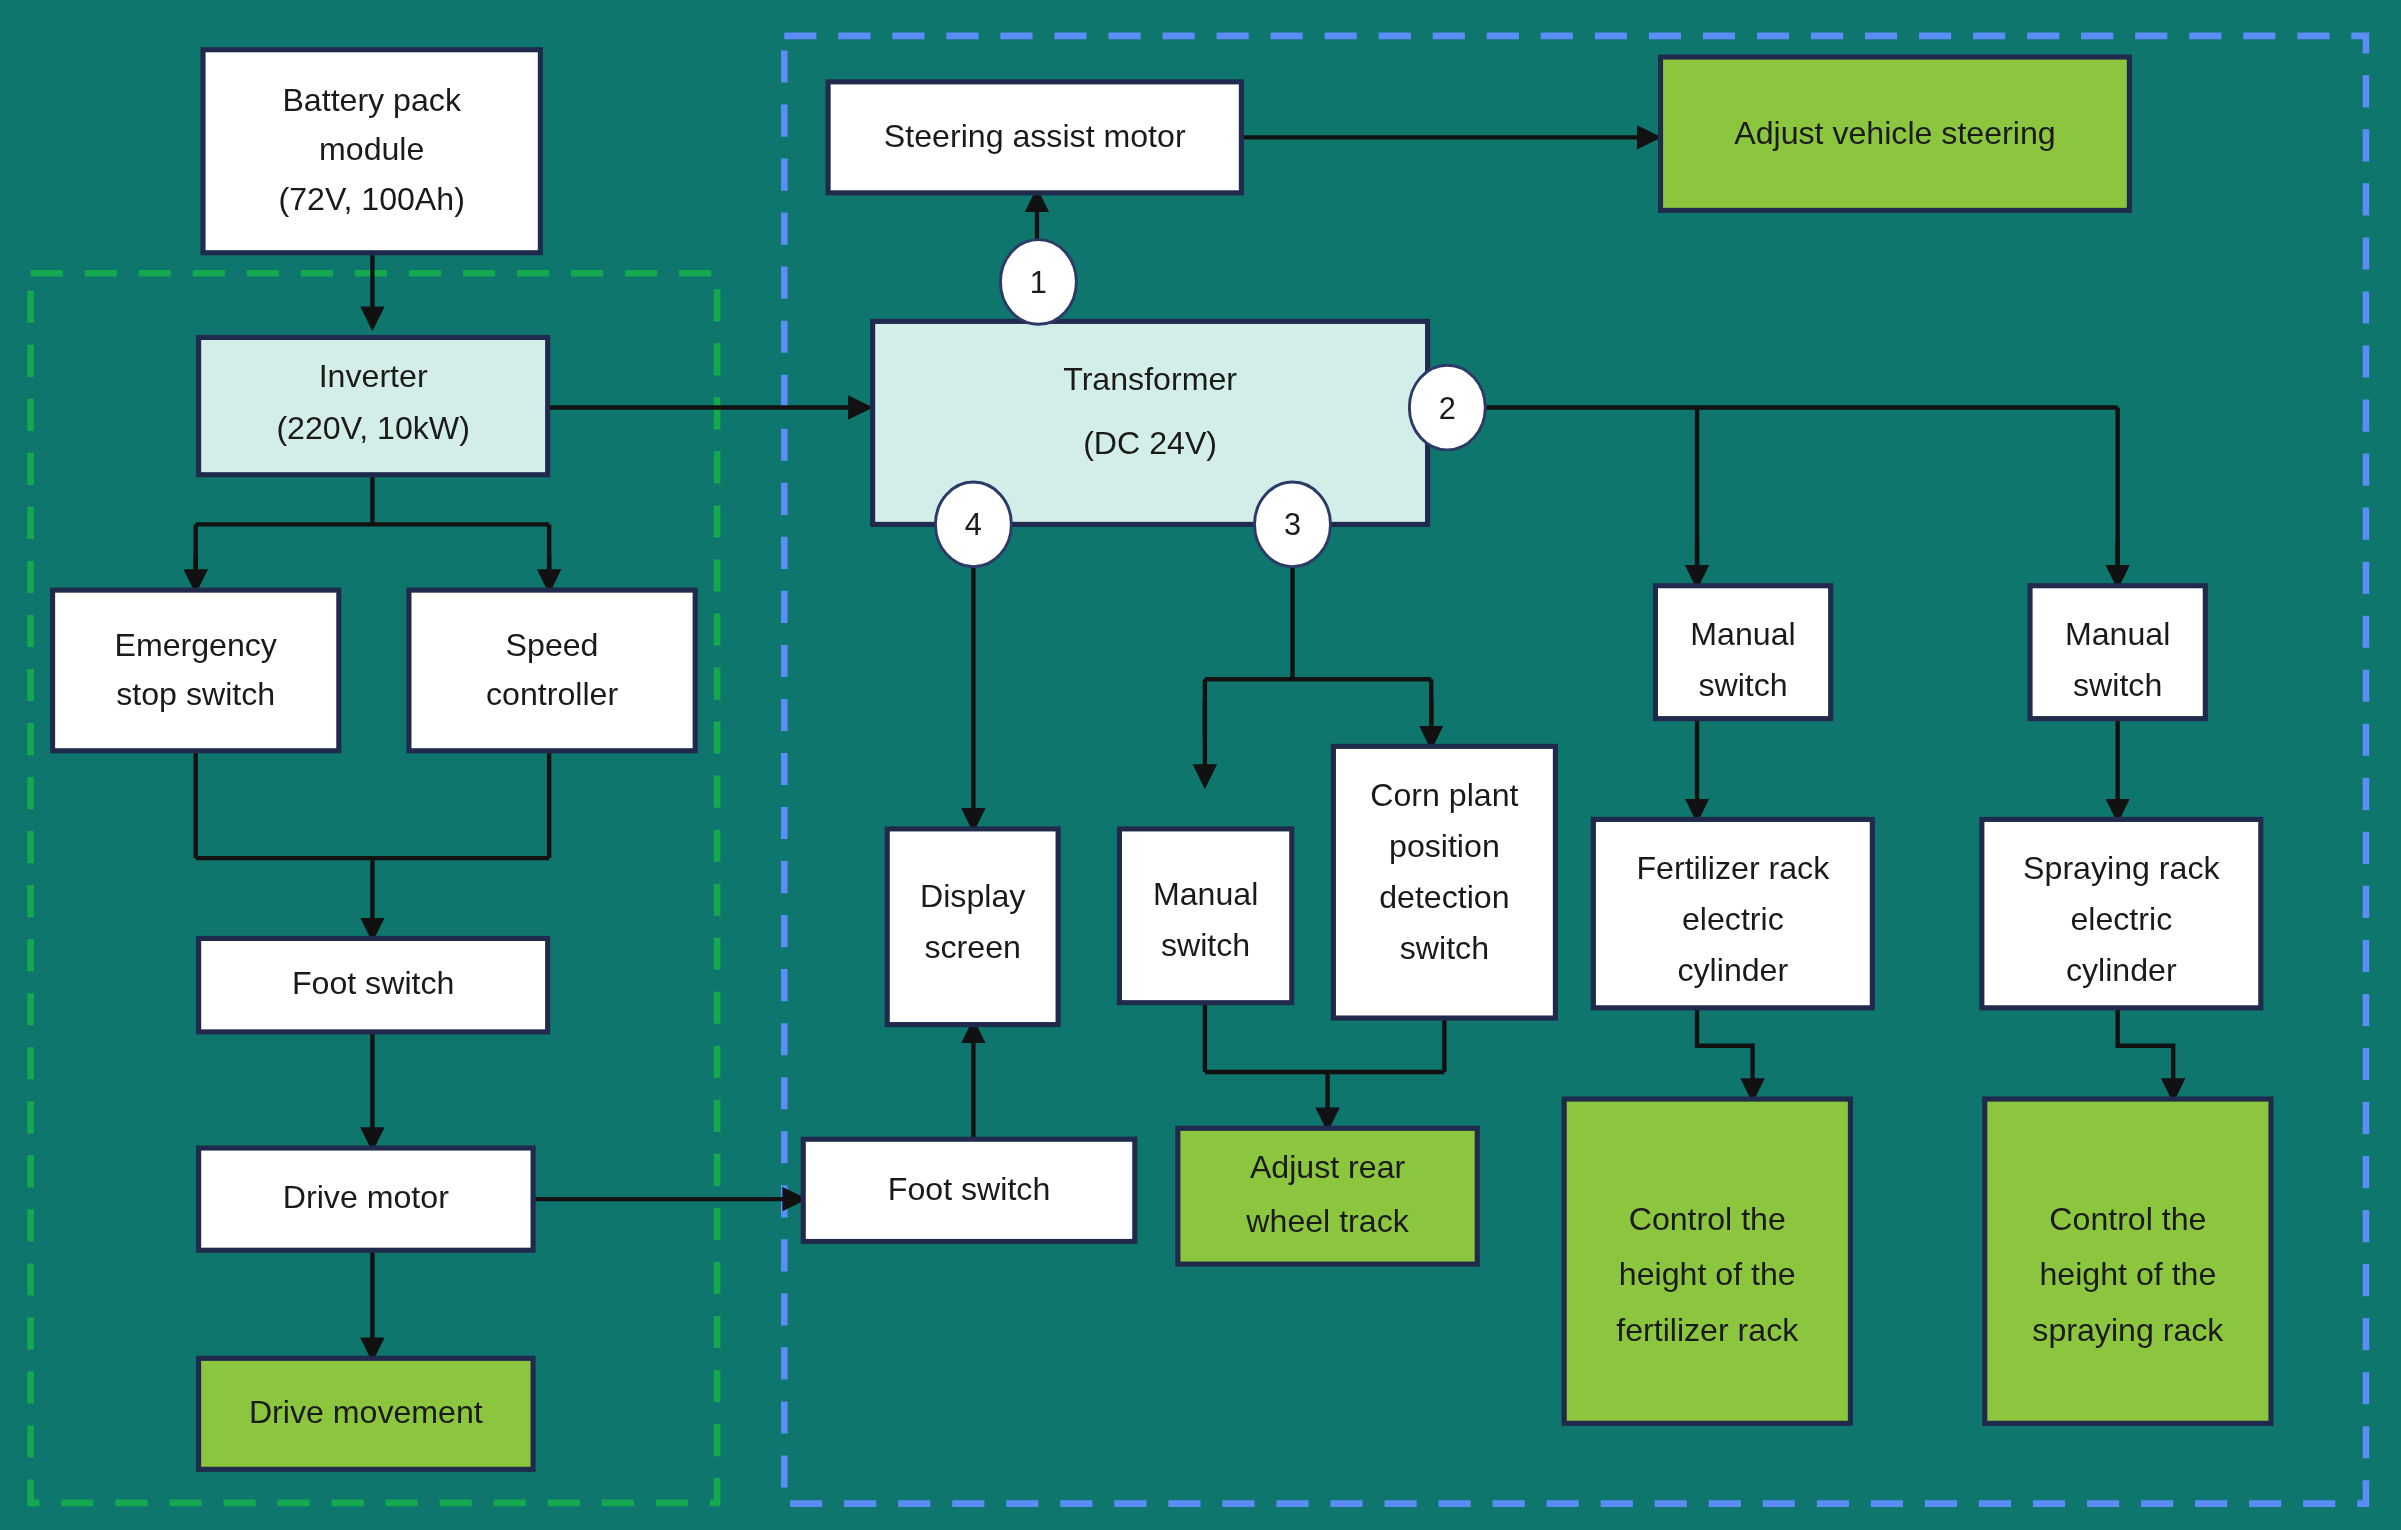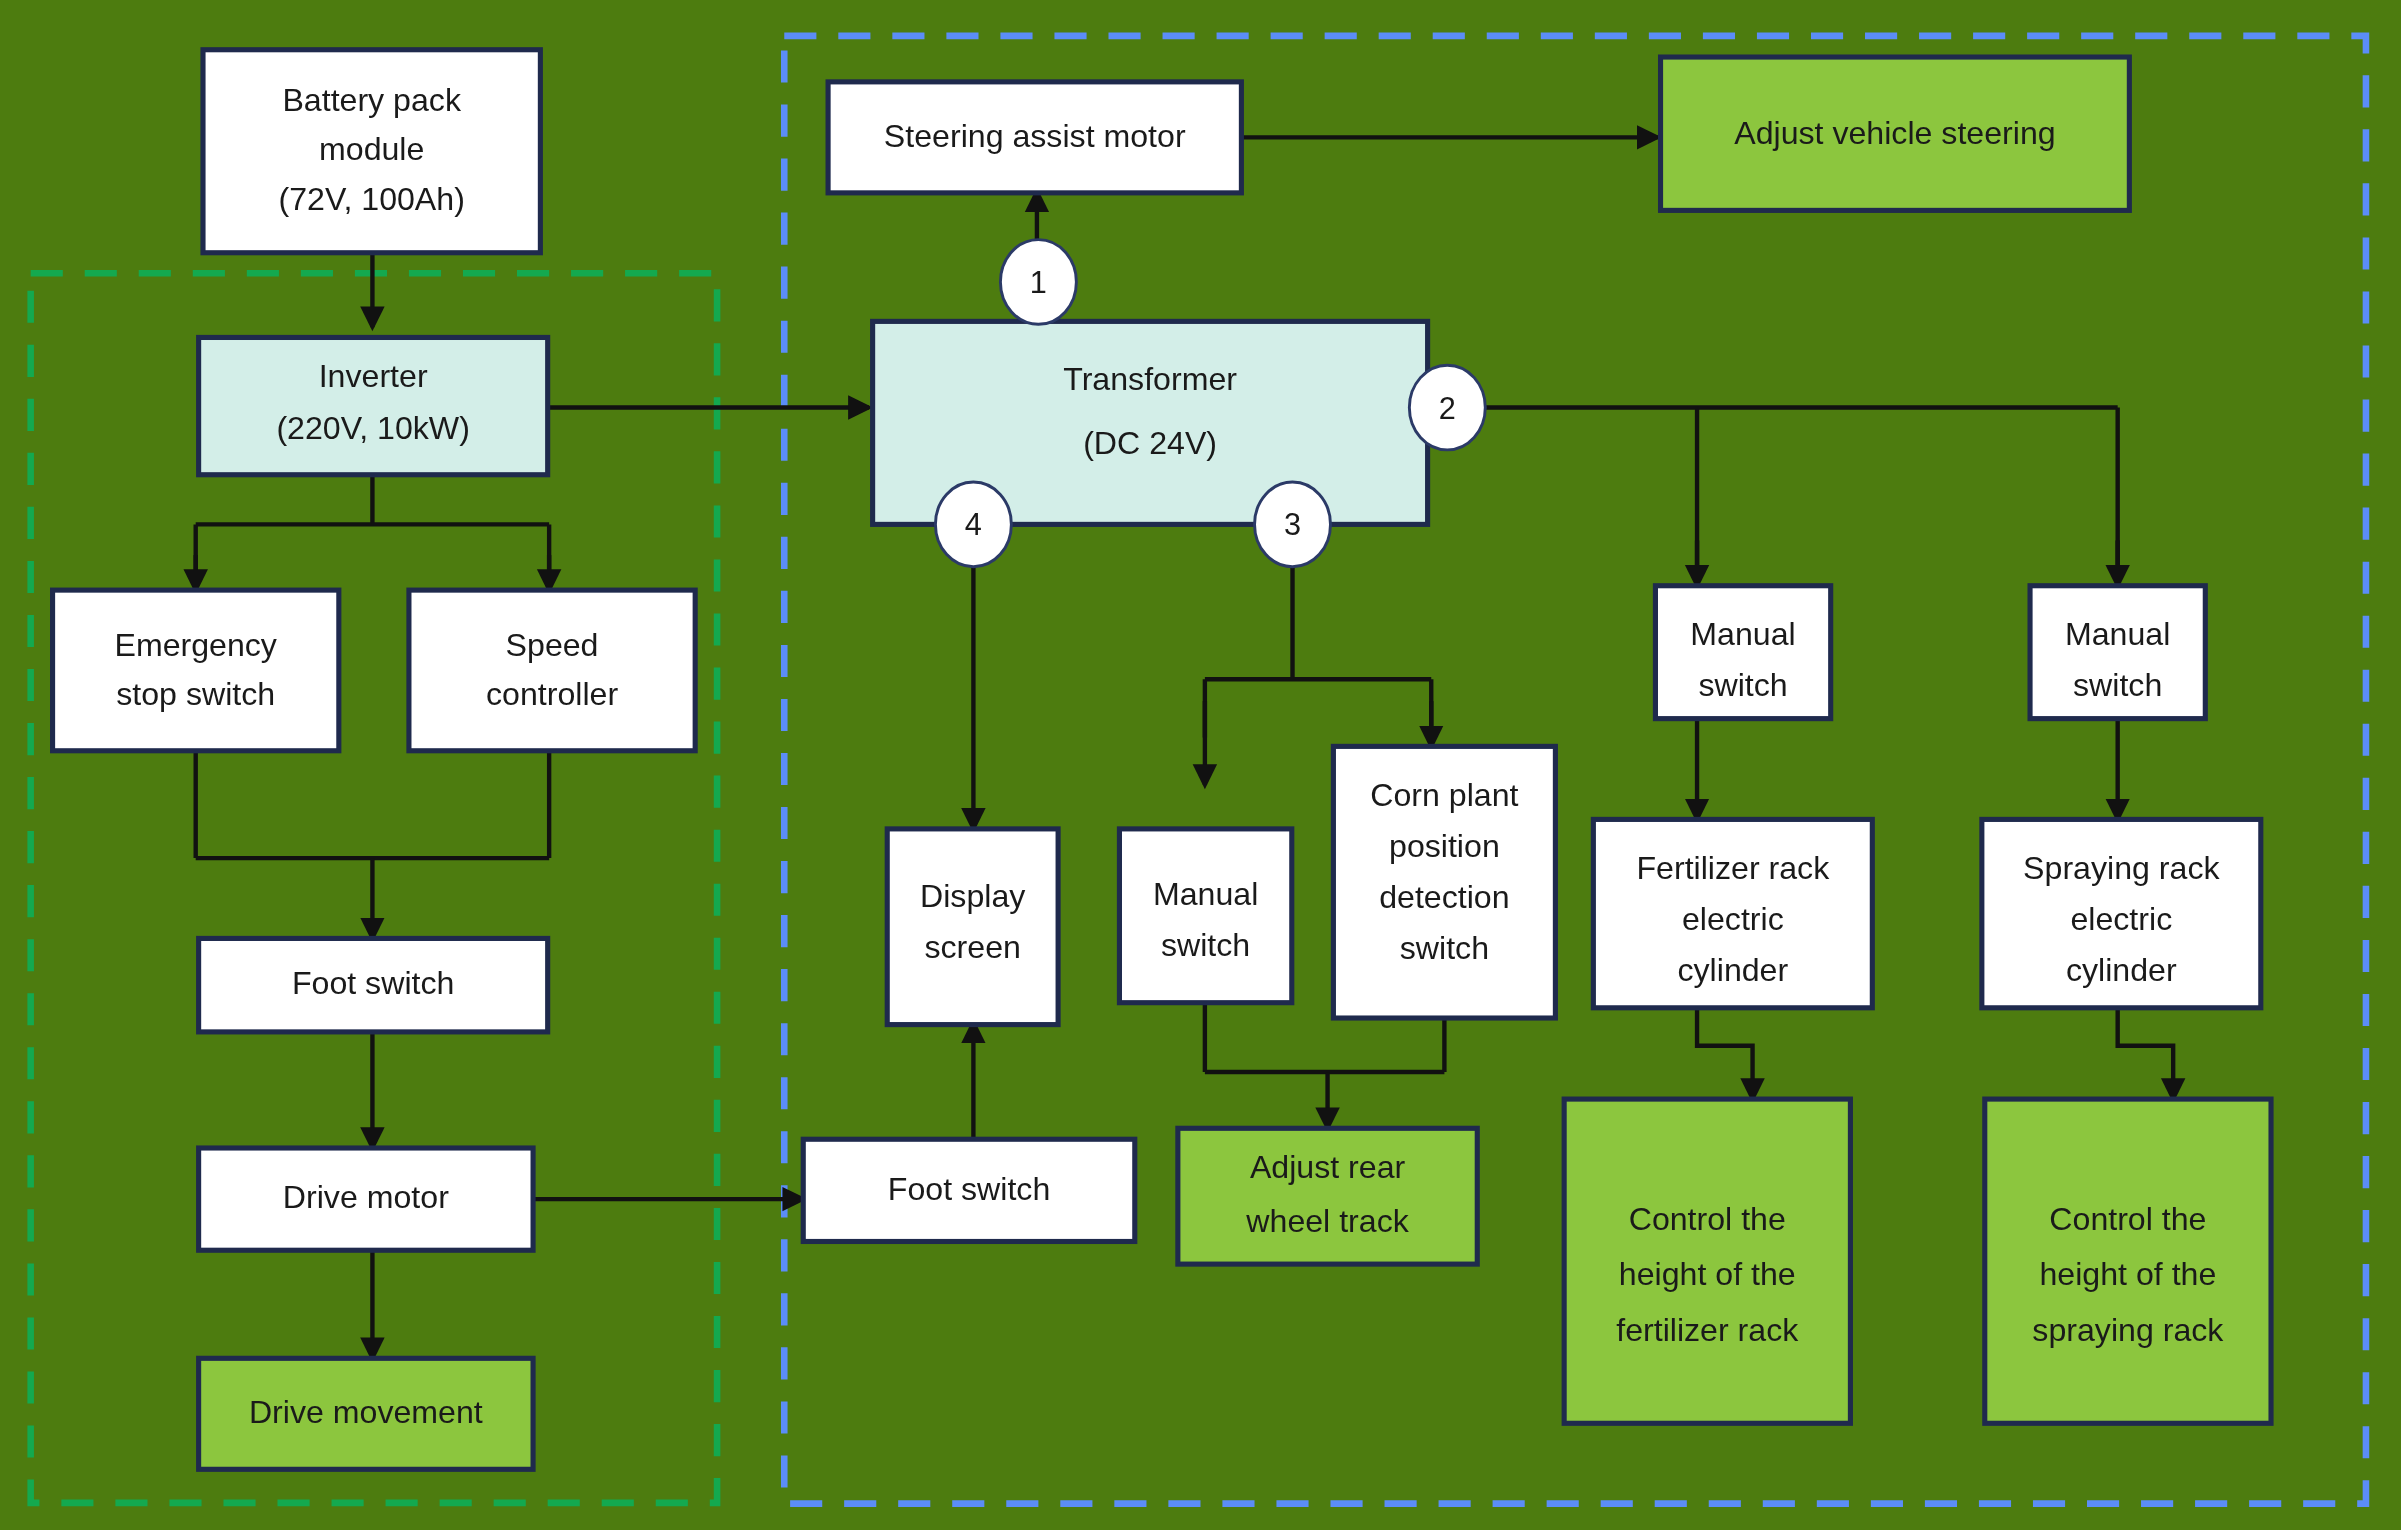--- a/index.html
+++ b/index.html
@@ -1,17 +1,17 @@
 <!DOCTYPE html>
 <html style="font-size:11.7px"><head>
 <meta charset="utf-8">
 <style>
   html,body{margin:0;padding:0;background:#ffffff;}
   body{font-family:"Liberation Sans", sans-serif;}
-  #stage{position:relative;width:2401px;height:1530px;background:#4d7c0f;overflow:hidden;}
+  #stage{position:relative;width:2401px;height:1530px;background:#0f766e;overflow:hidden;}
   svg{position:absolute;top:0;left:0;width:2401px;height:1530px;}
   .nodetext{font-family:"Liberation Sans", sans-serif;font-size:44px;fill:#1a1a1a;text-anchor:middle;dominant-baseline:middle;}
   .circnum{font-family:"Liberation Sans", sans-serif;font-size:42px;fill:#1a1a1a;text-anchor:middle;dominant-baseline:middle;}
   .boxr{stroke:#1f2a4d;stroke-width:7;}
   .fw{fill:#ffffff;}
   .fc{fill:#d3eee8;}
   .fg{fill:#8cc63e;}
   .ln{stroke:#111111;stroke-width:6;fill:none;}
   .circ{fill:#ffffff;stroke:#2b3a67;stroke-width:4;}
   .dashgreen{fill:none;stroke:#14a94f;stroke-width:9;stroke-dasharray:44 30;}

